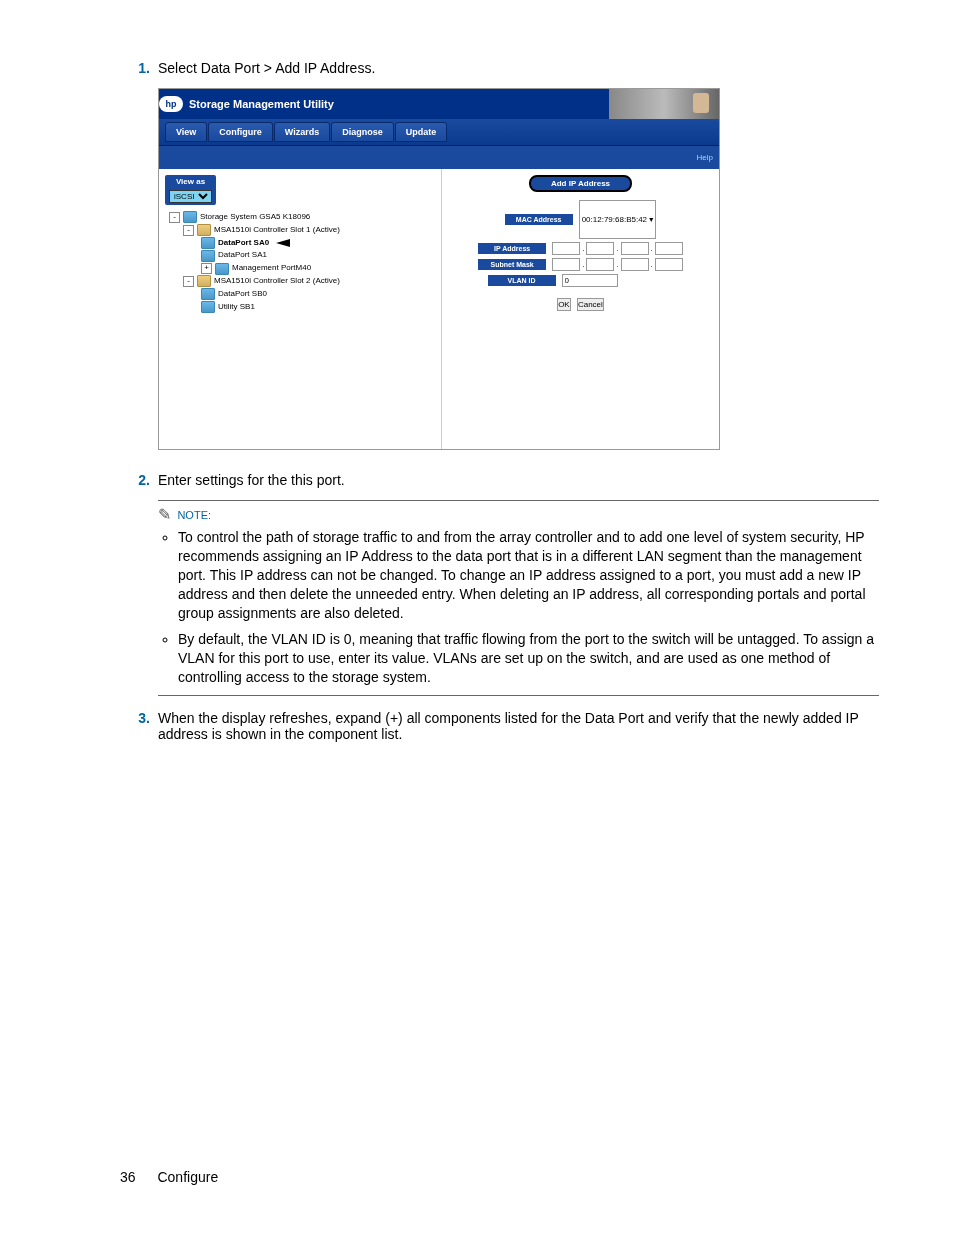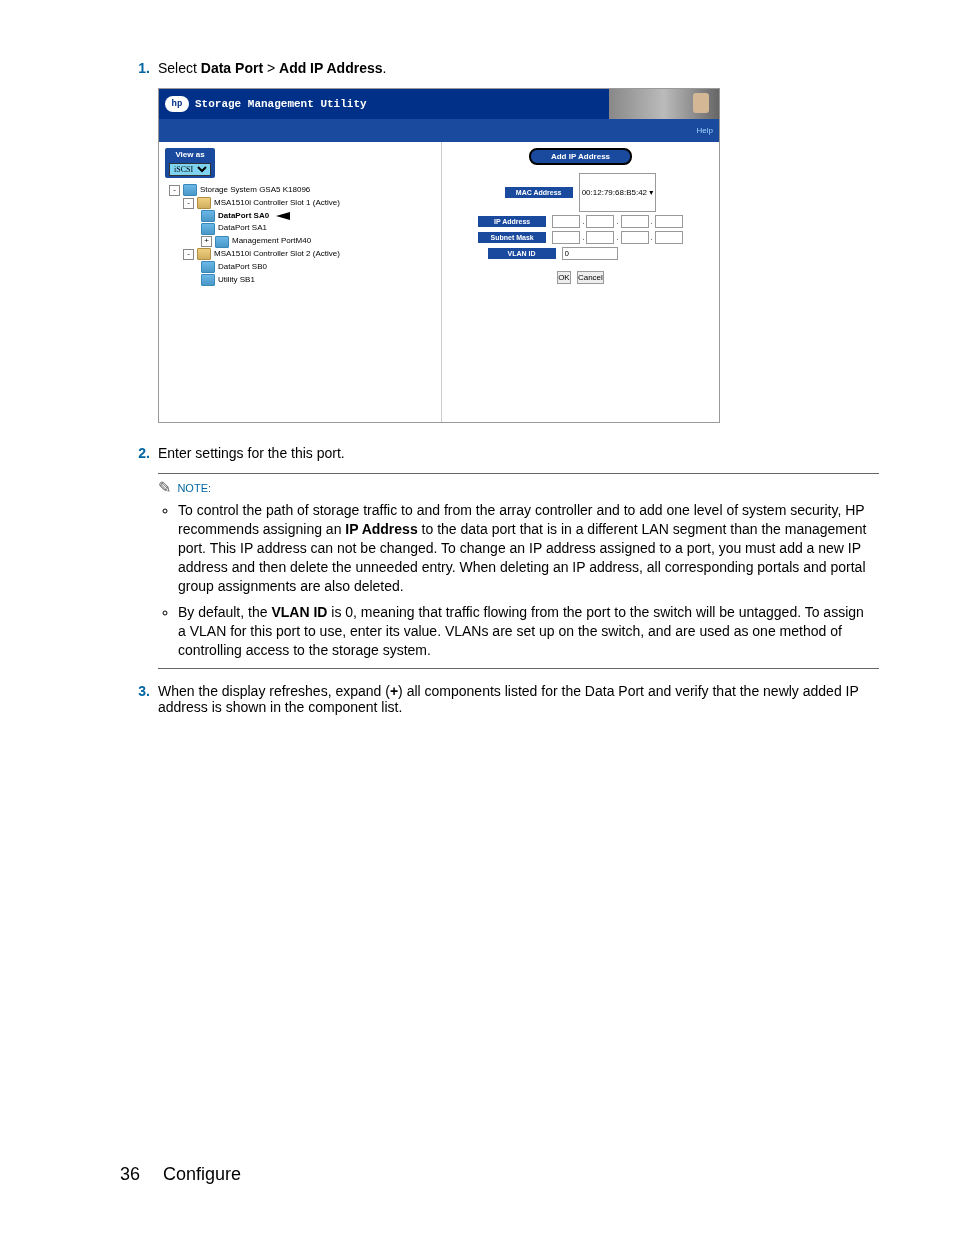--- a/index.html
+++ b/index.html
@@ -29,45 +29,43 @@
     color: #0066a1;
     font-weight: bold;
     width: 30px;
     flex-shrink: 0;
     text-align: right;
     padding-right: 8px;
   }
   .step-content {
     flex: 1;
   }
-  .bold { font-weight: bold; }
+  .bold { font-weight: normal; }
 
   
   .screenshot {
     width: 560px;
     border: 1px solid #999;
     margin: 12px 0 12px 0;
     background: #fff;
   }
   .app-header {
     background: #003087;
     color: #fff;
     display: flex;
     align-items: center;
     justify-content: space-between;
     height: 30px;
     padding: 0;
   }
   .app-header-left {
     display: flex;
     align-items: center;
-    padding-left: 6px;
     font-size: 11px;
     font-weight: bold;
-    font-family: Liberation Mono, monospace;
   }
   .hp-logo {
     display: inline-block;
     width: 24px;
     height: 16px;
     background: #fff;
     color: #003087;
     border-radius: 8px;
     font-size: 9px;
     font-weight: bold;
@@ -135,21 +133,20 @@
     gap: 4px;
     border-radius: 2px;
     font-size: 8px;
     font-weight: bold;
     flex-direction: column;
   }
   .view-as select {
     font-size: 8px;
     background: #7dd3f0;
     border: 1px solid #333;
-    font-family: Liberation Serif, serif;
   }
   .tree {
     margin-top: 6px;
     line-height: 1.6;
   }
   .tree-item {
     display: flex;
     align-items: center;
     gap: 3px;
     padding-left: 8px;
@@ -286,21 +283,21 @@
   }
   .note-bullets li {
     margin-bottom: 8px;
     line-height: 1.35;
   }
 
   .footer {
     position: absolute;
     bottom: 50px;
     left: 120px;
-    font-size: 18px;
+    font-size: 14px;
   }
   .footer .pagenum { margin-right: 18px; }
 </style>
 </head>
 <body>
 
 <div class="page">
 
 <ol class="main-list">
 
@@ -310,20 +307,27 @@
       <span>Select </span><span class="bold">Data Port</span><span> &gt; </span><span class="bold">Add IP Address</span><span>.</span>
 
       
       <div class="screenshot">
         <div class="app-header">
           <div class="app-header-left">
             <span class="hp-logo">hp</span>
             <span>Storage Management Utility</span>
           </div>
           <div class="header-img"></div>
+        </div>
+        <div class="menubar">
+          <div class="tab">View</div>
+          <div class="tab">Configure</div>
+          <div class="tab">Wizards</div>
+          <div class="tab">Diagnose</div>
+          <div class="tab">Update</div>
         </div>
         <div class="help-bar">
           <span>Help</span>
         </div>
         <div class="app-body">
           <div class="app-left">
             <span class="view-as">
               <span>View as</span>
               <select>
                 <option>iSCSI</option>

